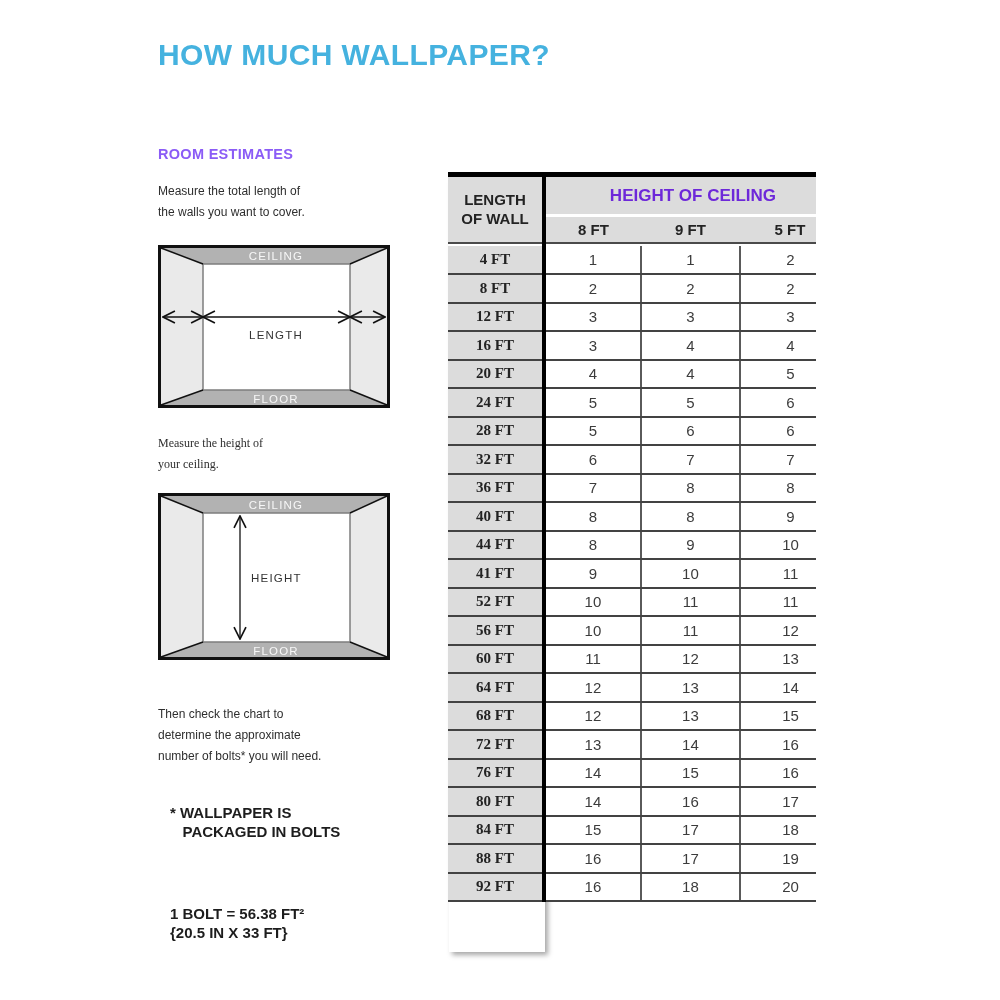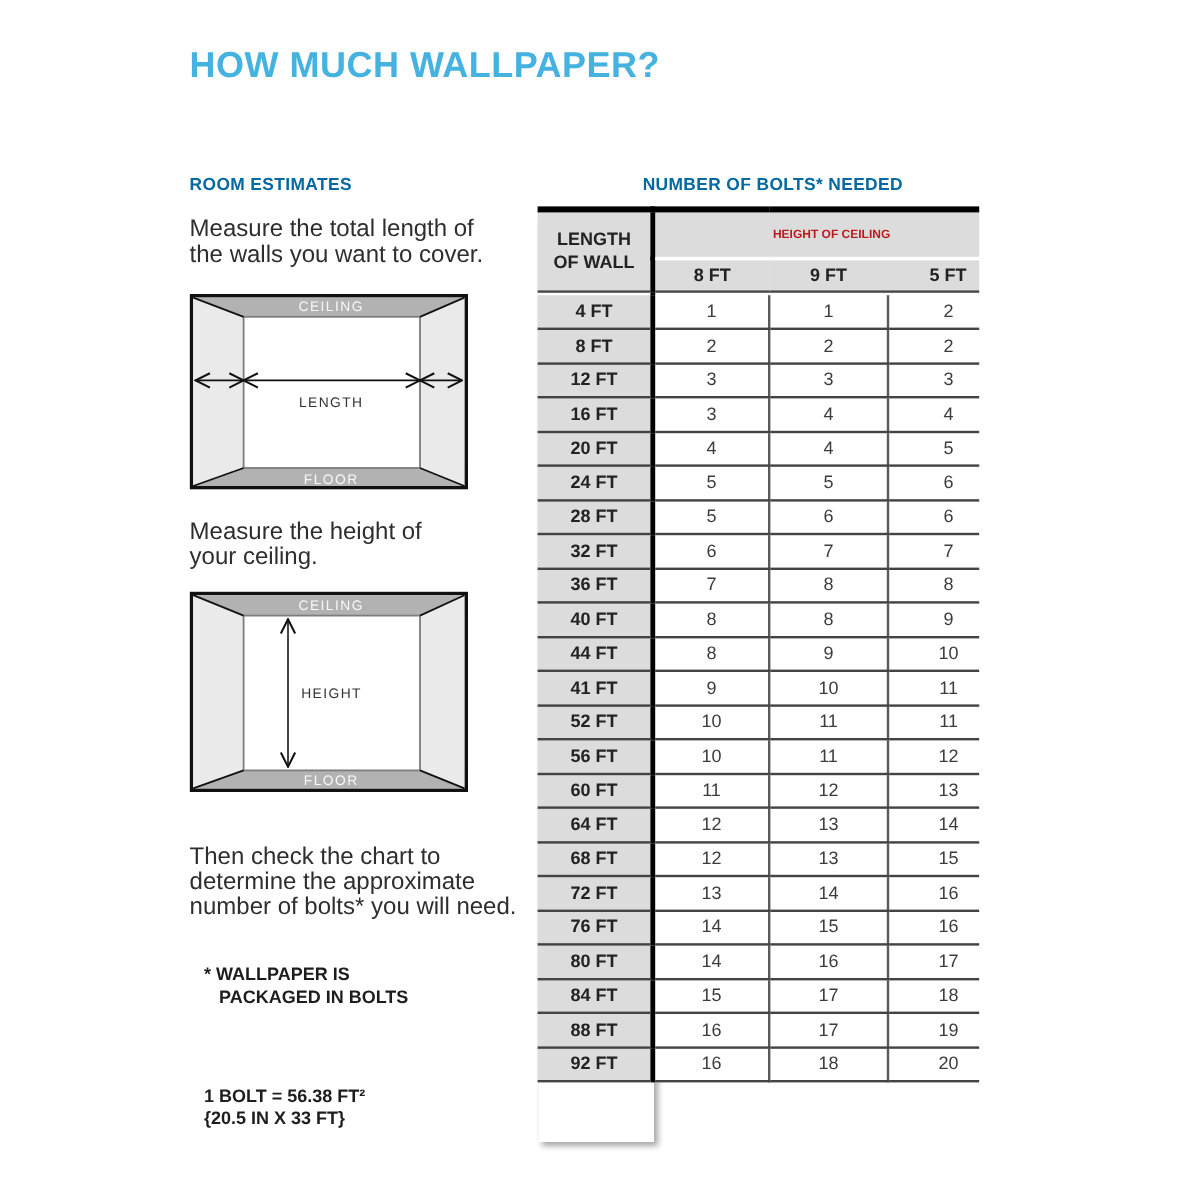--- a/index.html
+++ b/index.html
@@ -21,35 +21,35 @@
     font-size: 30px;
     font-weight: bold;
     letter-spacing: 0.4px;
     color: #45b2df;
   }
   .section-heading {
     position: absolute;
     font-size: 14.5px;
     font-weight: bold;
     letter-spacing: 0.3px;
-    color: #0369a1;
+    color: #8b5cf6;
   }
   .room-heading { left: 158px; top: 146px; }
   .table-heading { left: 448px; top: 146px; width: 392px; text-align: center; }
   .step {
     position: absolute;
     left: 158px;
     margin: 0;
-    font-size: 20px;
+    font-size: 12px;
     line-height: 21px;
     color: #2e2e2e;
     white-space: pre-line;
   }
   .step-1 { top: 181px; }
-  .step-2 { top: 433px; }
+  .step-2 { top: 433px; font-family: Liberation Serif, serif; }
   .step-3 { top: 704px; }
   .note {
     position: absolute;
     left: 158px;
     margin: 12px;
     font-size: 15px;
     font-weight: bold;
     line-height: 19px;
     color: #1d1d1d;
     white-space: pre-wrap;
@@ -98,22 +98,22 @@
     border-bottom: 2px solid #4a4a4a;
     font-size: 15px;
     line-height: 19px;
     color: #232323;
     white-space: pre-line;
   }
   .bolt-table th.group {
     height: 41px;
     background: #dcdcdc;
     border-bottom: 3px solid #ffffff;
-    font-size: 10px;
-    color: #b91c1c;
+    font-size: 17px;
+    color: #6d28d9;
   }
   .bolt-table th.sub {
     height: 27px;
     background: #dcdcdc;
     border-bottom: 2px solid #4a4a4a;
     font-size: 15px;
     color: #232323;
   }
   .bolt-table col.c2 { width: 96px; }
   .bolt-table col.c3 { width: 98px; }
@@ -123,33 +123,33 @@
   .bolt-table tbody td {
     height: 28.5px;
     font-size: 15px;
     border-bottom: 2px solid #434343;
   }
   .bolt-table tbody td.wall {
     background: #dcdcdc;
     font-weight: bold;
     color: #232323;
     border-right: 4px solid #000000;
+    font-family: Liberation Serif, serif;
   }
   .bolt-table tbody td.val { color: #3c3c3c; }
   .bolt-table tbody td.vline { border-right: 2px solid #5a5a5a; }
 </style>
 </head>
 <body>
 
 <div class="canvas">
 
   <h1 class="page-title">HOW MUCH WALLPAPER?</h1>
 
   <div class="section-heading room-heading">ROOM ESTIMATES</div>
-  <div class="section-heading table-heading">NUMBER OF BOLTS* NEEDED</div>
 
   <p class="step step-1">Measure the total length of
 the walls you want to cover.</p>
 
   <svg class="diagram diagram-1" viewBox="0 0 232 163" xmlns="http://www.w3.org/2000/svg">
     <defs>
       <marker id="ah1" viewBox="0 0 12 12" refX="11" refY="6" markerWidth="11" markerHeight="11" orient="auto-start-reverse">
         <path d="M1,1 L11,6 L1,11" fill="none" stroke="#111111" stroke-width="1.4"></path>
       </marker>
     </defs>

